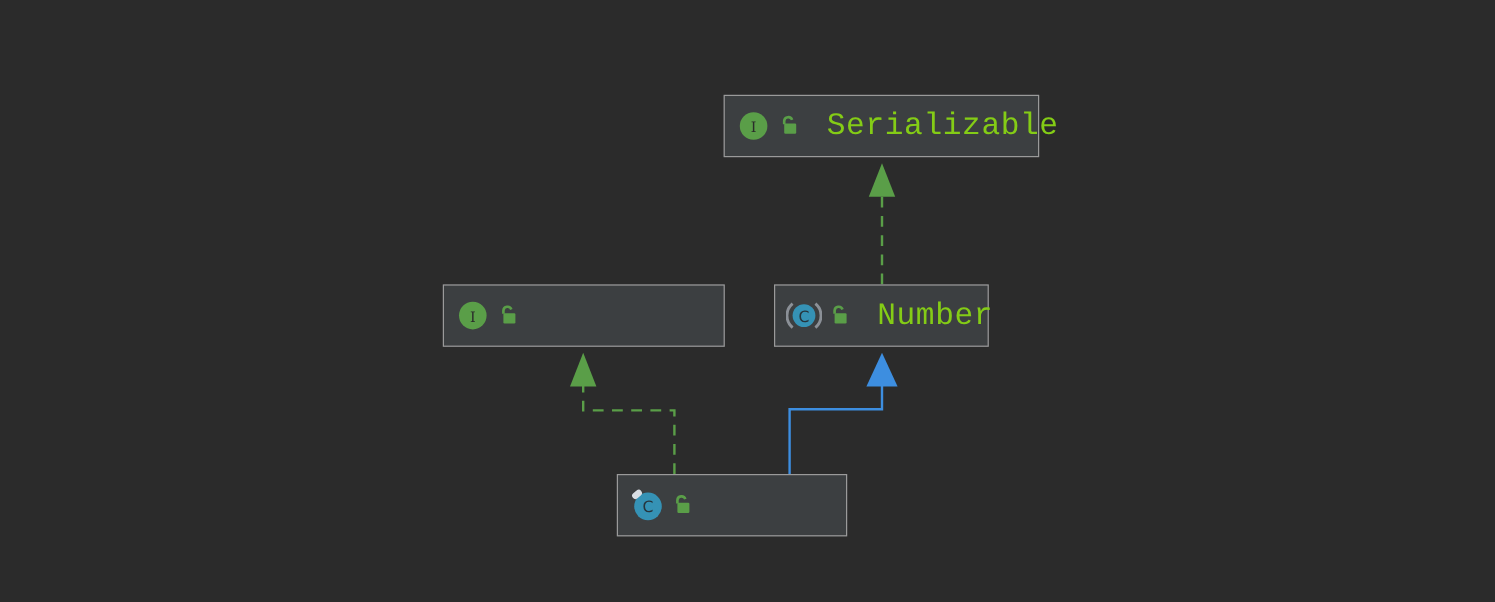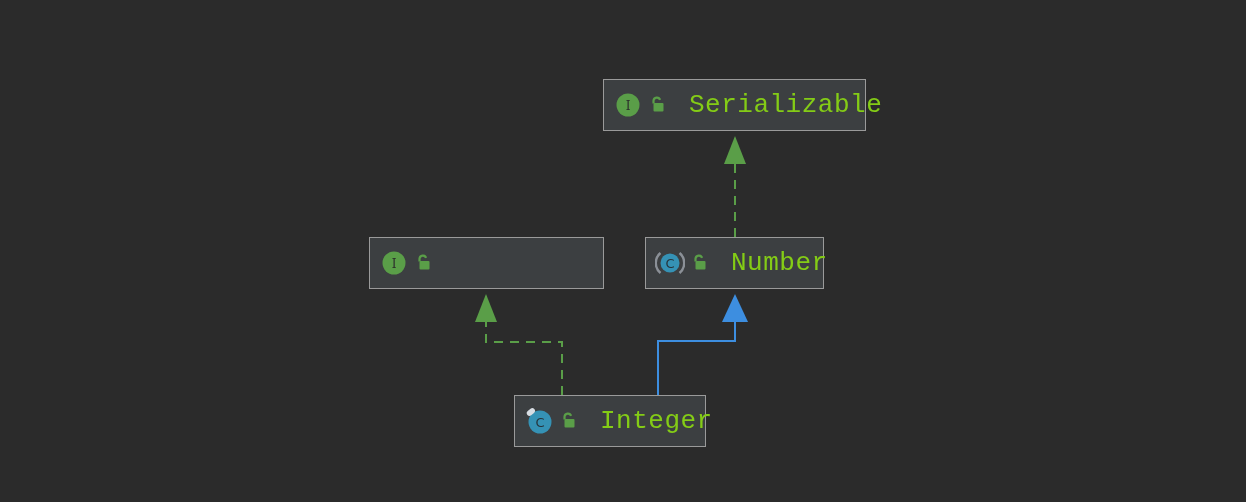--- a/index.html
+++ b/index.html
@@ -139,16 +139,15 @@
         <text x="16" y="21" text-anchor="middle" font-family="DejaVu Sans, sans-serif" font-size="13" fill="#26343c">C</text>
         <g transform="rotate(-40 7 6)">
           <rect x="2.4" y="3.2" width="9" height="5.4" rx="2.7" fill="#d8dde3"></rect>
         </g>
       </svg>
       <svg class="lock-icon" viewBox="0 0 20 22">
         <path d="M6.5,9.5 V6.8 a3.4,3.4 0 0 1 6.6,-0.9" fill="none" stroke="#5a9e48" stroke-width="2.2"></path>
         <rect x="6.5" y="9" width="10" height="8.5" rx="1" fill="#5a9e48"></rect>
       </svg>
     </span>
-    <span class="node-label">Integer</span>
   </div>
 
 </div>
 
 </body></html>

